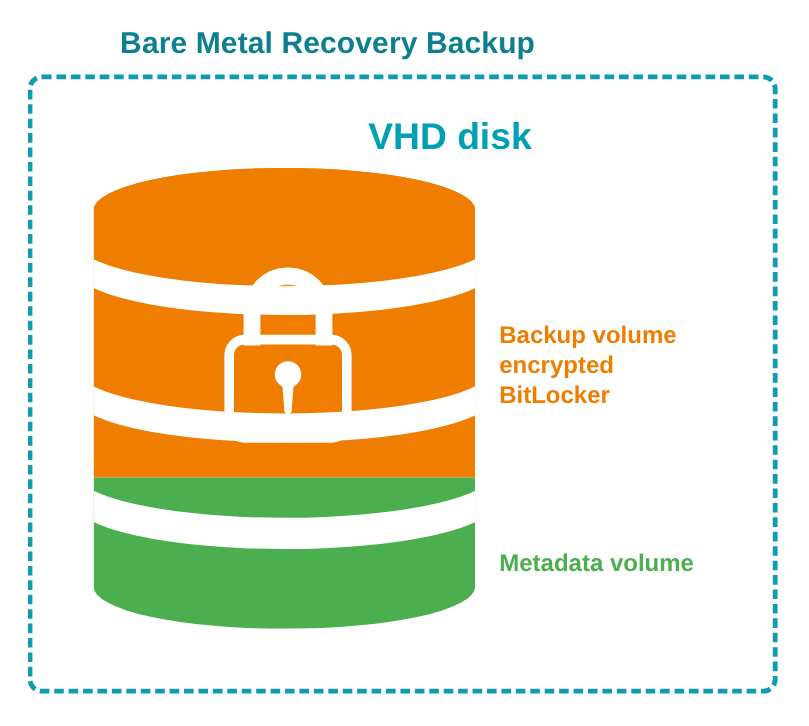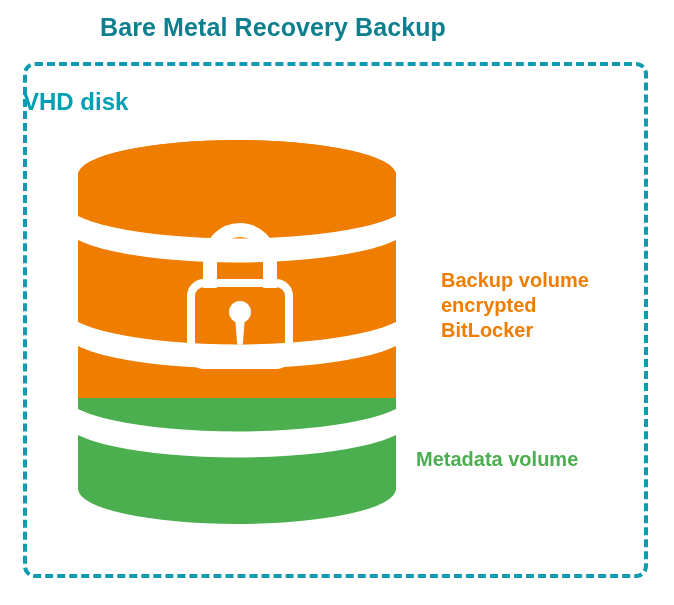--- a/index.html
+++ b/index.html
@@ -19,21 +19,21 @@
     position: absolute;
     left: 0; top: 0;
     width: 674px;
     height: 605px;
   }
 
   
   #page-title {
     position: absolute;
     left: 0;
-    top: 13px;
+    top: 22px;
     width: 546px;
     text-align: center;
     font-size: 25px;
     font-weight: bold;
     color: #0d7f8e;
     letter-spacing: 0.1px;
     white-space: nowrap;
   }
 
   
@@ -45,24 +45,24 @@
     height: 516px;
     box-sizing: border-box;
     border: 4px dashed #0f9cb0;
     border-radius: 12px;
   }
 
   
   #vhd-disk-label {
     position: absolute;
     left: 23px;
-    top: 88px;
+    top: 96px;
     width: 420px;
-    text-align: left;
-    font-size: 24px;
+    text-align: right;
+    font-size: 31px;
     font-weight: bold;
     color: #00a0b4;
     white-space: nowrap;
   }
 
   
   #cylinder-group {
     position: absolute;
     left: 76px;
     top: 138px;
@@ -73,27 +73,27 @@
 
   
   .annotation {
     position: absolute;
     font-size: 20px;
     font-weight: bold;
     line-height: 25px;
     white-space: nowrap;
   }
   #backup-volume-annotation {
-    left: 441px;
+    left: 416px;
     top: 268px;
     color: #ef7d00;
   }
   #metadata-volume-annotation {
     left: 416px;
-    top: 447px;
+    top: 458px;
     color: #4caf4f;
   }
 </style>
 </head>
 <body>
 
 <div id="diagram-root">
 
   <div id="page-title">Bare Metal Recovery Backup</div>
 

